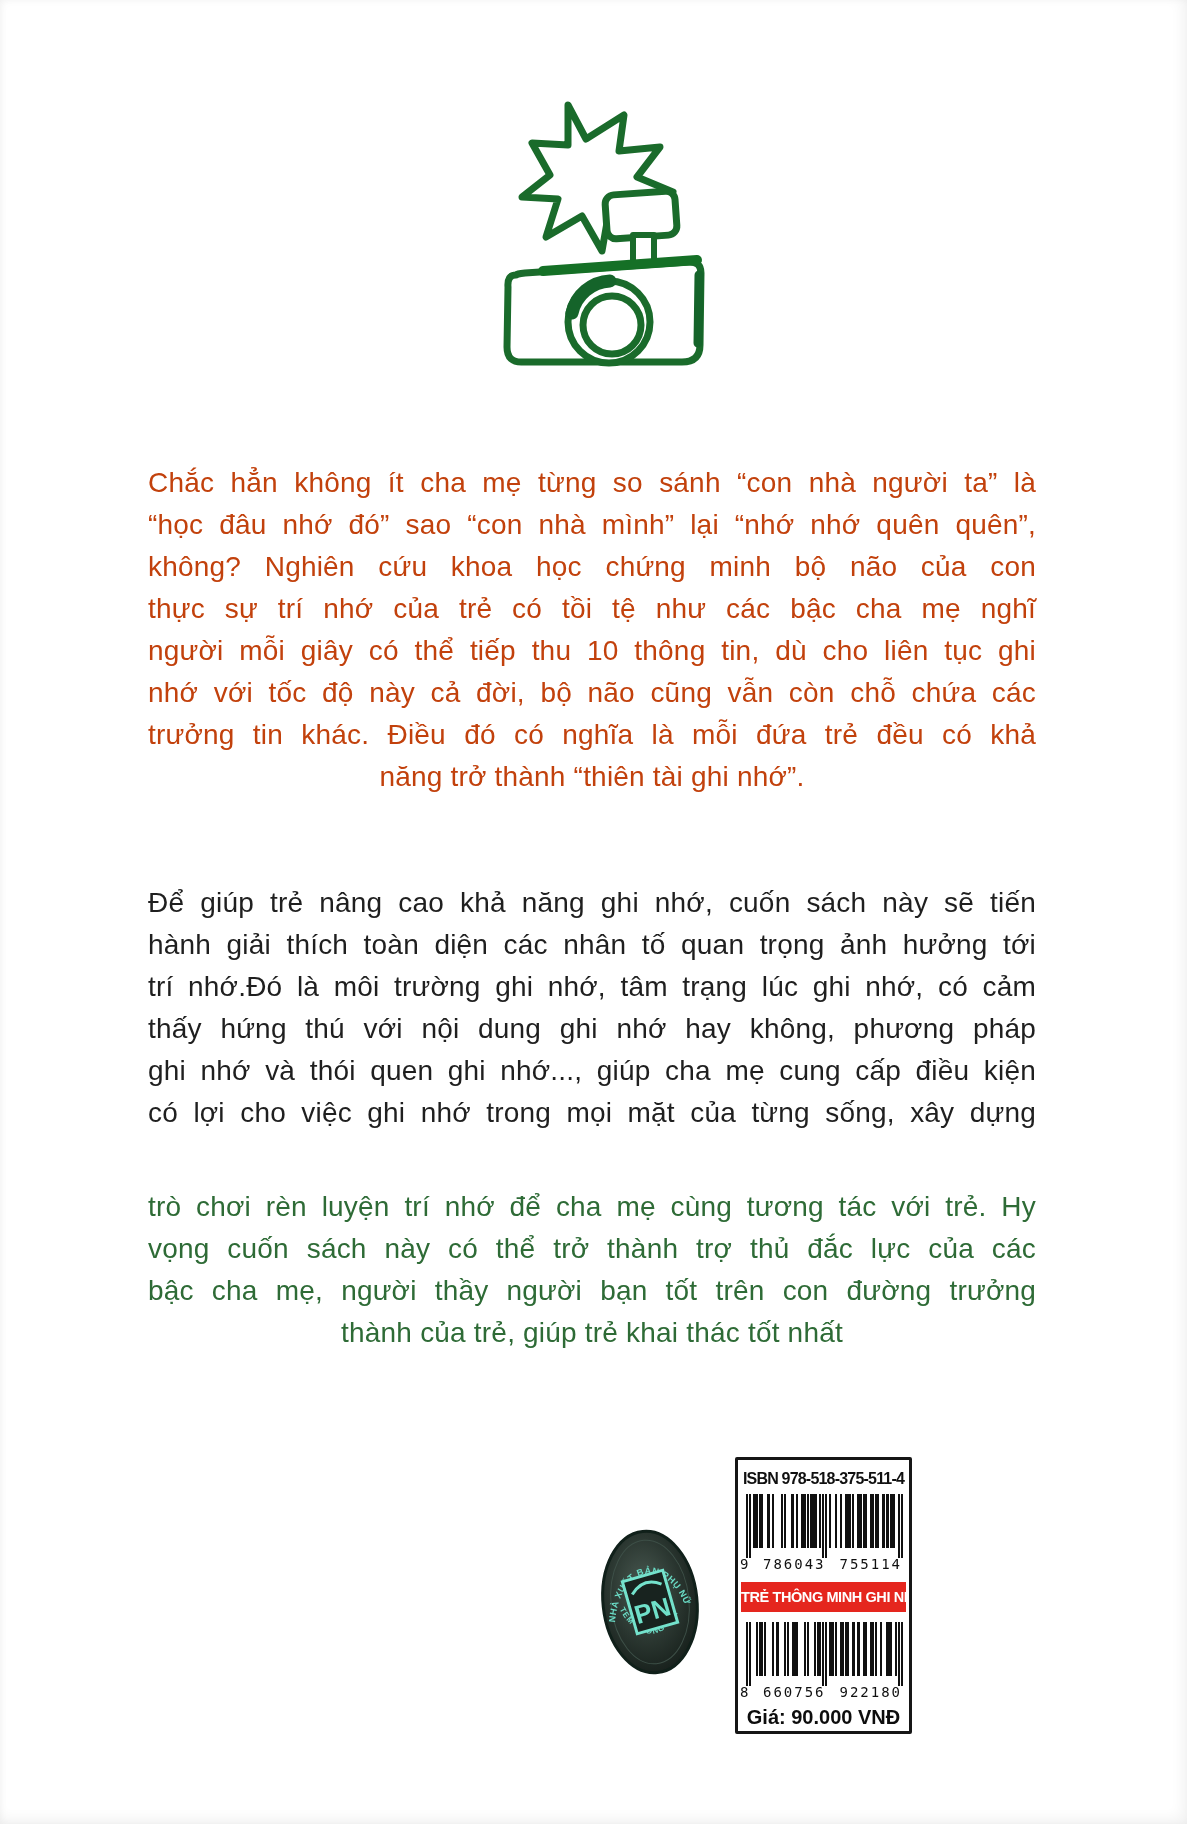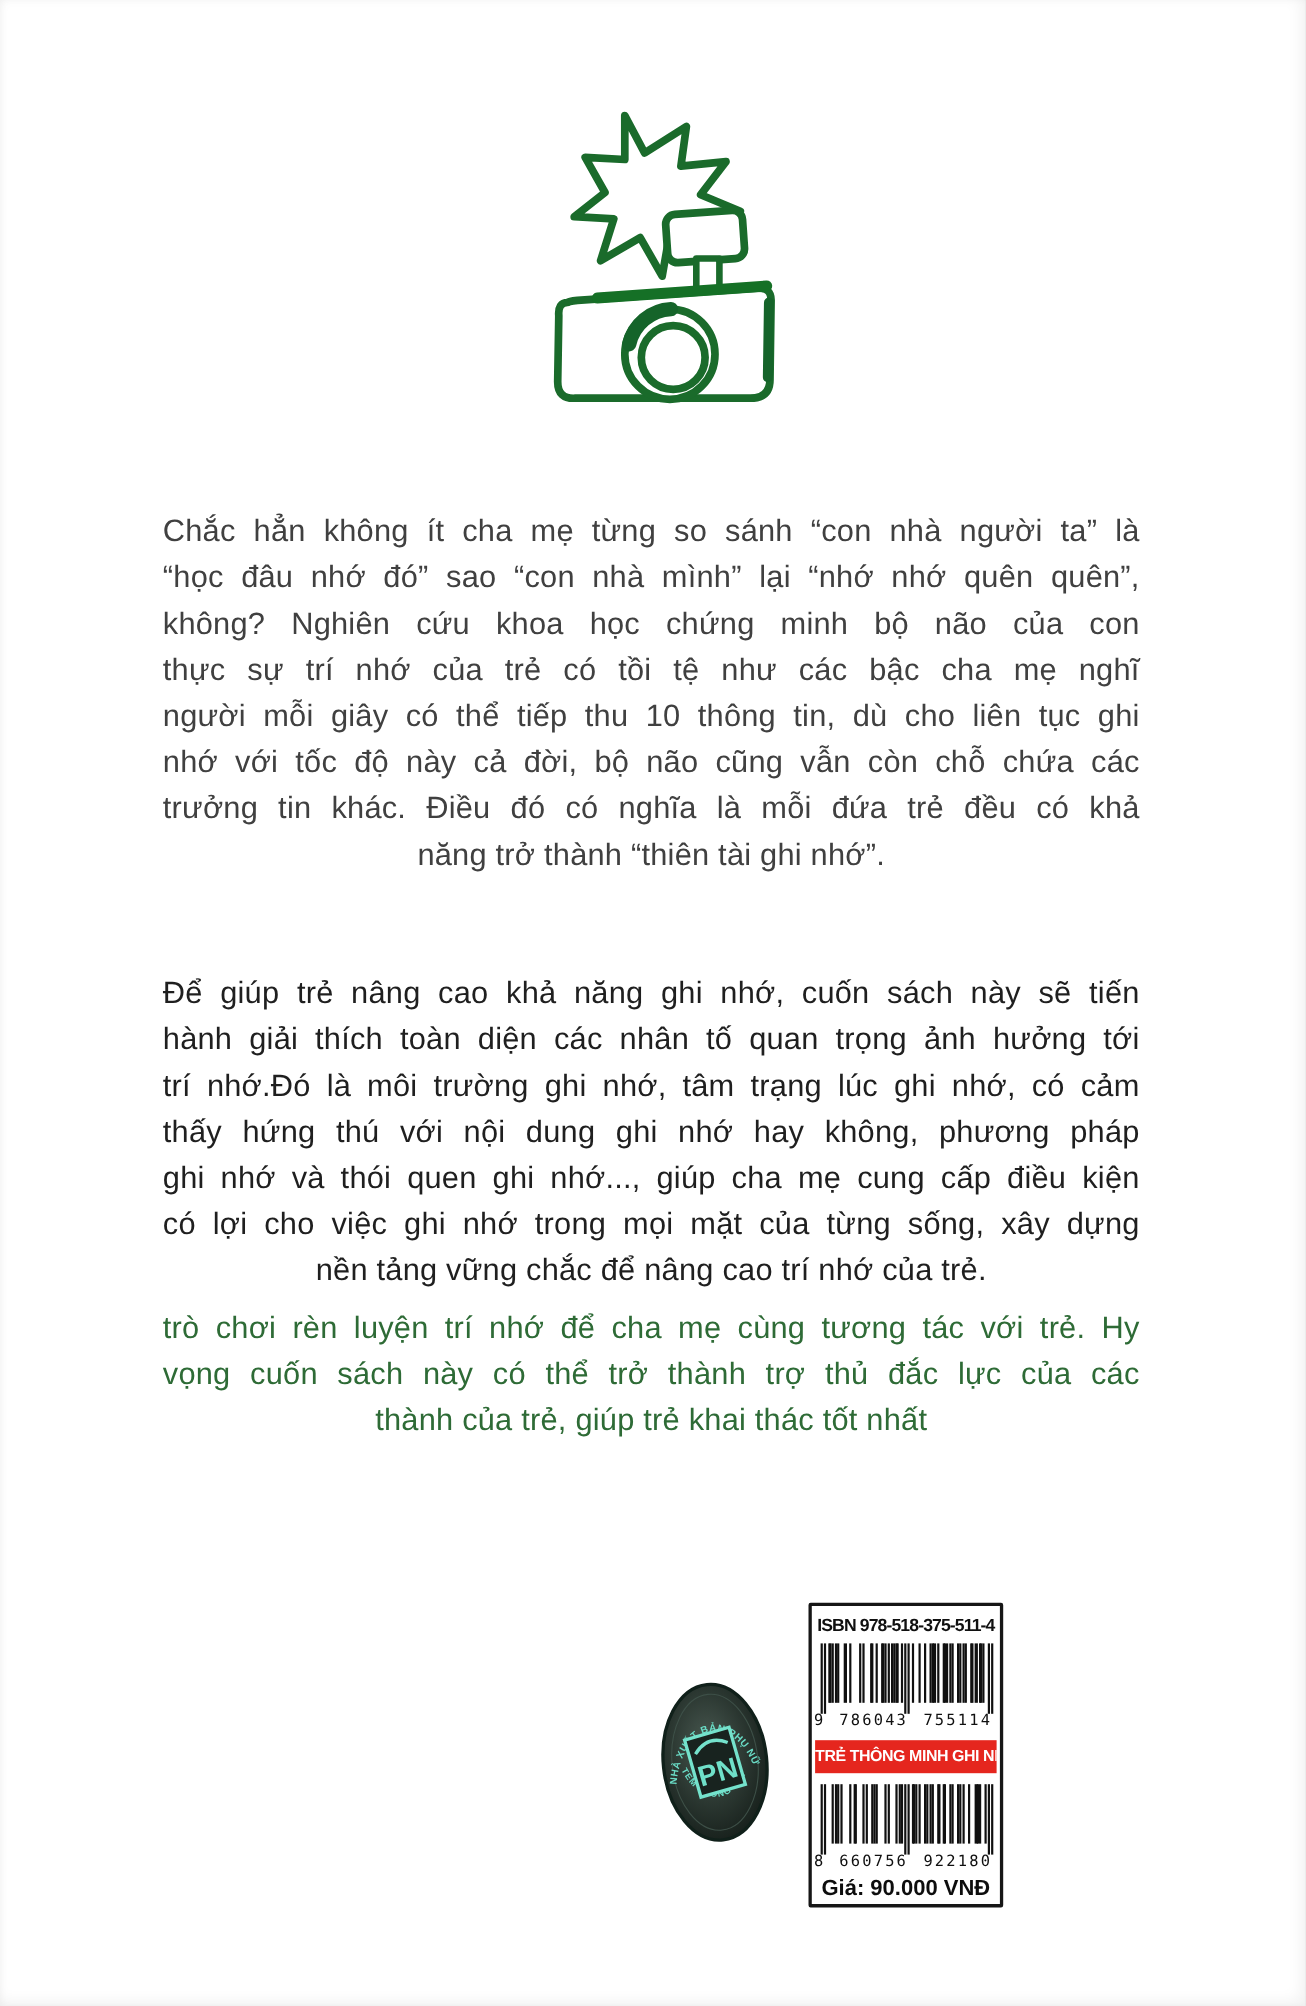--- a/index.html
+++ b/index.html
@@ -66,42 +66,42 @@
       <path fill="#ffffff" d="M106 190 Q 97 190 98 202 L 97 262 Q 97 278 113 277 L 272 277 Q 290 277 290 260 L 291 188 Q 291 176 278 177 L 115 188 Q 106 189 106 190 Z"></path>
       <path d="M 133 186 L 287 175" stroke-width="10" stroke="#157026"></path>
       <path d="M 289 190 L 288 258" stroke-width="9" stroke="#15642a"></path>
       <circle cx="199" cy="237" r="41" fill="#ffffff"></circle>
       <circle cx="202" cy="240" r="29"></circle>
       <path d="M 162 228 A 41 41 0 0 1 200 196" stroke-width="13" stroke="#15642a"></path>
     </g>
   </svg>
 
   <div id="paragraphs">
-      <div class="para" style="top: 462px; color: #404040;">
+      <div class="para" style="top: 462px; color: #c2410c;">
         <div class="line">Chắc hẳn không ít cha mẹ từng so sánh “con nhà người ta” là</div>
         <div class="line">“học đâu nhớ đó” sao “con nhà mình” lại “nhớ nhớ quên quên”,</div>
         <div class="line">không? Nghiên cứu khoa học chứng minh bộ não của con</div>
         <div class="line">thực sự trí nhớ của trẻ có tồi tệ như các bậc cha mẹ nghĩ</div>
         <div class="line">người mỗi giây có thể tiếp thu 10 thông tin, dù cho liên tục ghi</div>
         <div class="line">nhớ với tốc độ này cả đời, bộ não cũng vẫn còn chỗ chứa các</div>
         <div class="line">trưởng tin khác. Điều đó có nghĩa là mỗi đứa trẻ đều có khả</div>
         <div class="line last">năng trở thành “thiên tài ghi nhớ”.</div>
       </div>
       <div class="para" style="top: 882px; color: rgb(31, 31, 31);">
         <div class="line">Để giúp trẻ nâng cao khả năng ghi nhớ, cuốn sách này sẽ tiến</div>
         <div class="line">hành giải thích toàn diện các nhân tố quan trọng ảnh hưởng tới</div>
         <div class="line">trí nhớ.Đó là môi trường ghi nhớ, tâm trạng lúc ghi nhớ, có cảm</div>
         <div class="line">thấy hứng thú với nội dung ghi nhớ hay không, phương pháp</div>
         <div class="line">ghi nhớ và thói quen ghi nhớ..., giúp cha mẹ cung cấp điều kiện</div>
         <div class="line">có lợi cho việc ghi nhớ trong mọi mặt của từng sống, xây dựng</div>
-        <div class="line last">nền tảng vững chắc để nâng cao trí nhớ của trẻ.</div>
       </div>
       <div class="para" style="top: 1186px; color: rgb(46, 107, 54);">
         <div class="line">trò chơi rèn luyện trí nhớ để cha mẹ cùng tương tác với trẻ. Hy</div>
         <div class="line">vọng cuốn sách này có thể trở thành trợ thủ đắc lực của các</div>
+        <div class="line">bậc cha mẹ, người thầy người bạn tốt trên con đường trưởng</div>
         <div class="line last">thành của trẻ, giúp trẻ khai thác tốt nhất</div>
       </div>
     </div>
 
   <div class="stamp">
     <svg viewBox="0 0 100 148" width="100" height="148" xmlns="http://www.w3.org/2000/svg">
       <defs>
         <radialGradient id="sg" cx="45%" cy="40%" r="68%">
           <stop offset="0%" stop-color="#4a5a52"></stop>
           <stop offset="55%" stop-color="#2a3630"></stop>

